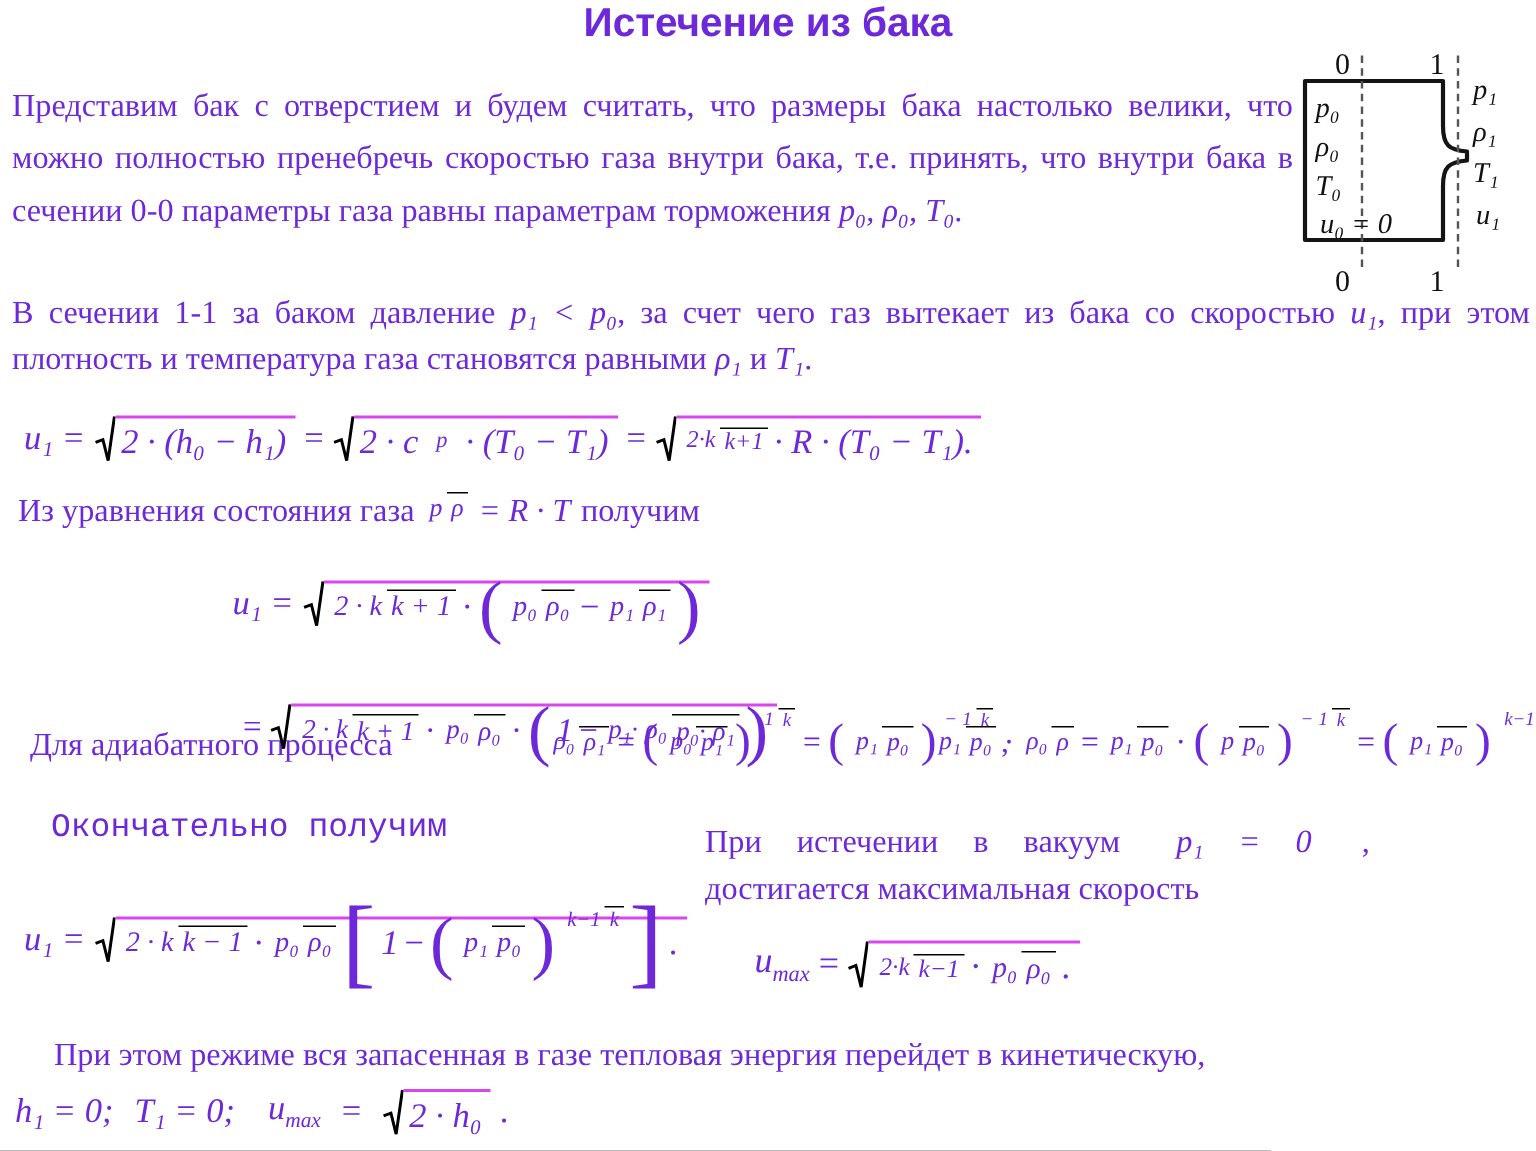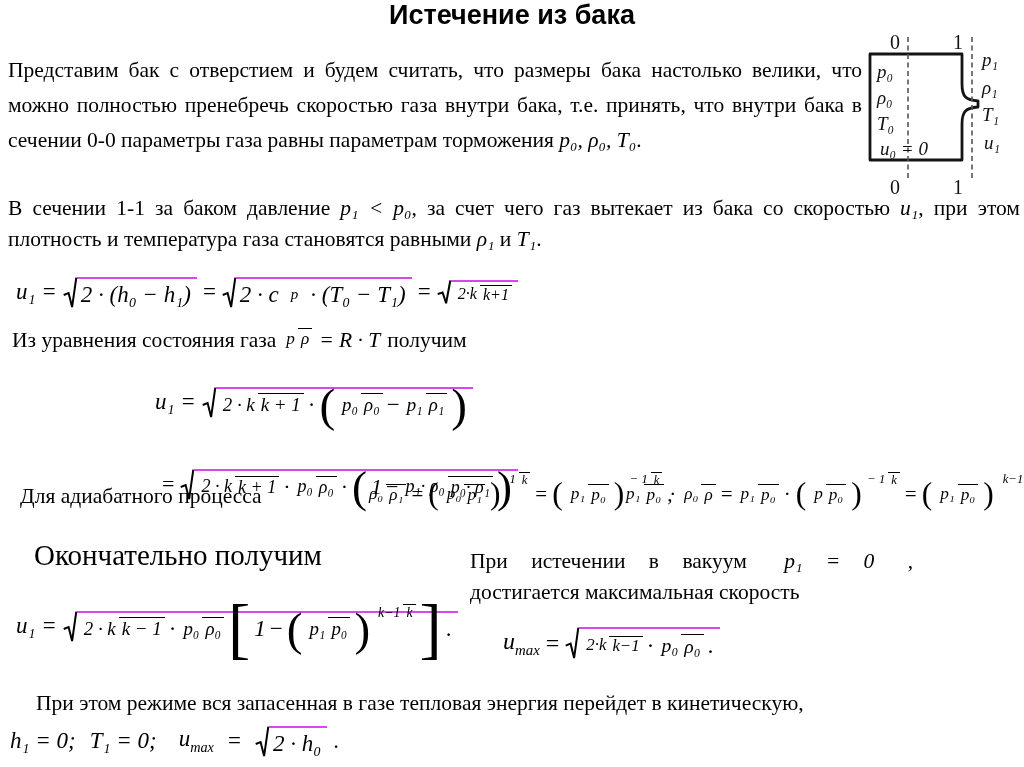--- a/index.html
+++ b/index.html
@@ -1,18 +1,18 @@
 <!DOCTYPE html>
 <html><head>
 <meta charset="utf-8">
 <style>
   html,body{margin:0;padding:0;background:#888;}
   .slide{
     position:relative;width:1024px;height:767px;background:#ffffff;
-    font-family:"Liberation Serif", serif;color:#000000;overflow:hidden;
+    font-family:"Liberation Serif", serif;color:#6d28d9;overflow:hidden;
   }
   .abs{position:absolute;}
   .title{
     left:0;top:8;width:100%;text-align:center;
     font-family:"Liberation Sans", sans-serif;font-weight:bold;font-size:27px;
   }
   .para{font-size:21.5px;text-align:justify;}
   .mi{font-style:italic;}
   
   .eq{display:flex;align-items:center;font-size:23px;font-style:italic;gap:6px;white-space:nowrap;}
@@ -105,20 +105,21 @@
       <span class="rd">
           <svg viewBox="0 0 20 100" preserveAspectRatio="none">
             <path d="M1,58 L8,52 L13,97 L19,2" fill="none" stroke="#000" stroke-width="2" vector-effect="non-scaling-stroke"></path>
           </svg>
         </span>
       <span class="bd">
         <span class="fr small">
             <span class="n">2·k</span>
             <span class="d">k+1</span>
           </span>
+        <span>· R · (T₀ − T₁).</span>
       </span>
     </span>
   </div>
 
   <div class="abs" style="left:12px;top:328px;display:flex;align-items:flex-start;gap:7px;font-size:21.5px;height:46px;">
     <span>Из уравнения состояния газа</span>
     <span class="fr mi" style="font-size:0.8em;">
         <span class="n">p</span>
         <span class="d">ρ</span>
       </span>
@@ -261,21 +262,21 @@
     <span class="bp-m">)</span>
     <span class="ex">
         <span class="fr">
           <span class="n">k−1</span>
           <span class="d">k</span>
         </span>
       </span>
     <span class="up">.</span>
   </div>
 
-  <div class="abs" style="left:34px;top:539px;font-size:29px;">Окончательно получим</div>
+  <div class="abs" style="left:34px;top:539px;font-size:22px;font-family:Liberation Mono, monospace;">Окончательно получим</div>
 
   <div class="abs eq" style="left:16px;top:572px;height:108px;">
     <span>u₁ =</span>
     <span class="sq">
       <span class="rd">
           <svg viewBox="0 0 20 100" preserveAspectRatio="none">
             <path d="M1,58 L8,52 L13,97 L19,2" fill="none" stroke="#000" stroke-width="2" vector-effect="non-scaling-stroke"></path>
           </svg>
         </span>
       <span class="bd">

